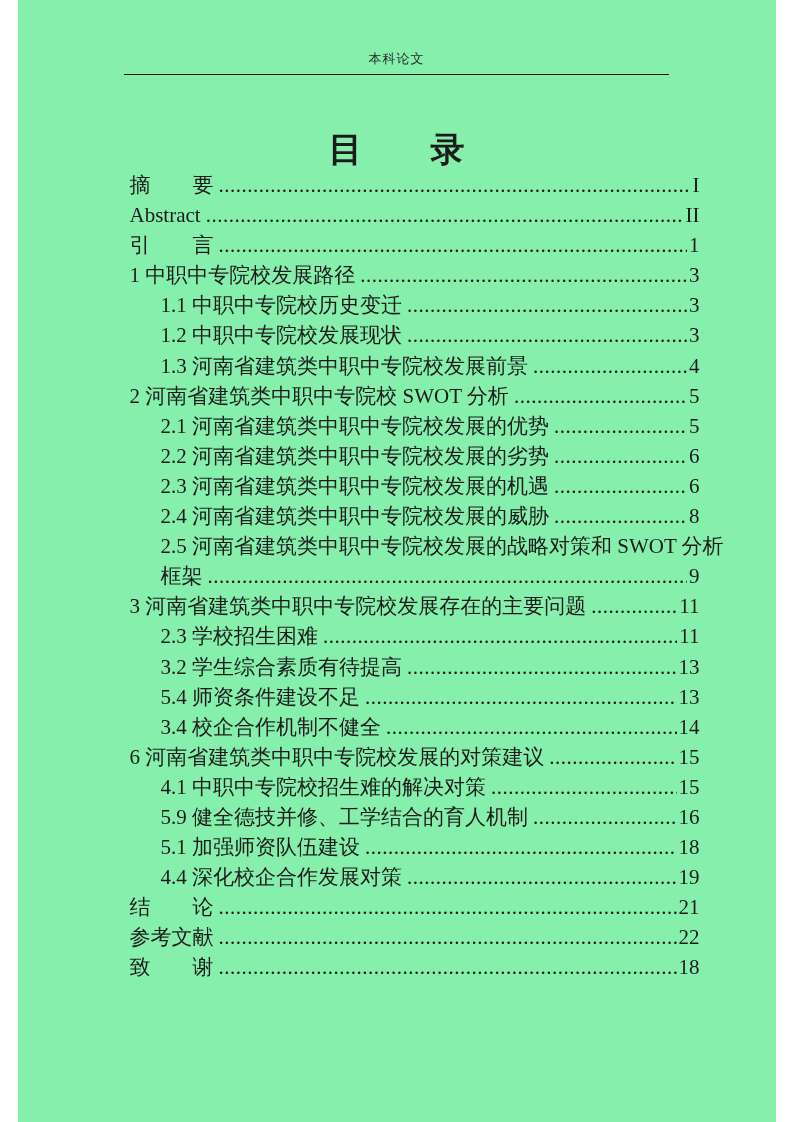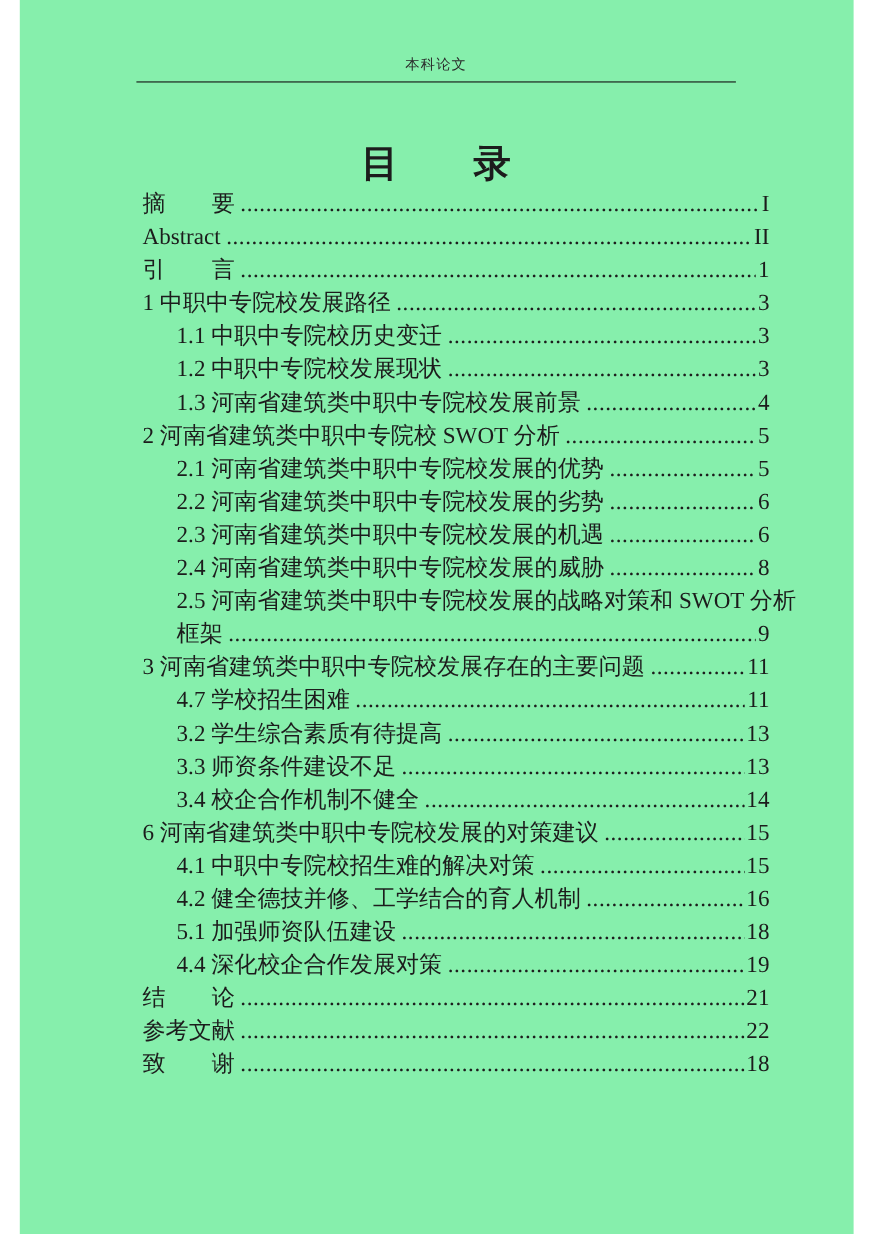--- a/index.html
+++ b/index.html
@@ -151,51 +151,51 @@
     <span class="toc-entry-title">框架</span>
     <span class="toc-dots"></span>
     <span class="toc-page">9</span>
   </div>
       <div class="toc-entry">
     <span class="toc-entry-title">3 河南省建筑类中职中专院校发展存在的主要问题</span>
     <span class="toc-dots"></span>
     <span class="toc-page">11</span>
   </div>
       <div class="toc-entry level-1">
-    <span class="toc-entry-title">4.7 学校招生困难</span>
+    <span class="toc-entry-title">2.3 学校招生困难</span>
     <span class="toc-dots"></span>
     <span class="toc-page">11</span>
   </div>
       <div class="toc-entry level-1">
     <span class="toc-entry-title">3.2 学生综合素质有待提高</span>
     <span class="toc-dots"></span>
     <span class="toc-page">13</span>
   </div>
       <div class="toc-entry level-1">
-    <span class="toc-entry-title">3.3 师资条件建设不足</span>
+    <span class="toc-entry-title">5.4 师资条件建设不足</span>
     <span class="toc-dots"></span>
     <span class="toc-page">13</span>
   </div>
       <div class="toc-entry level-1">
     <span class="toc-entry-title">3.4 校企合作机制不健全</span>
     <span class="toc-dots"></span>
     <span class="toc-page">14</span>
   </div>
       <div class="toc-entry">
     <span class="toc-entry-title">6 河南省建筑类中职中专院校发展的对策建议</span>
     <span class="toc-dots"></span>
     <span class="toc-page">15</span>
   </div>
       <div class="toc-entry level-1">
     <span class="toc-entry-title">4.1 中职中专院校招生难的解决对策</span>
     <span class="toc-dots"></span>
     <span class="toc-page">15</span>
   </div>
       <div class="toc-entry level-1">
-    <span class="toc-entry-title">4.2 健全德技并修、工学结合的育人机制</span>
+    <span class="toc-entry-title">5.9 健全德技并修、工学结合的育人机制</span>
     <span class="toc-dots"></span>
     <span class="toc-page">16</span>
   </div>
       <div class="toc-entry level-1">
     <span class="toc-entry-title">5.1 加强师资队伍建设</span>
     <span class="toc-dots"></span>
     <span class="toc-page">18</span>
   </div>
       <div class="toc-entry level-1">
     <span class="toc-entry-title">4.4 深化校企合作发展对策</span>

